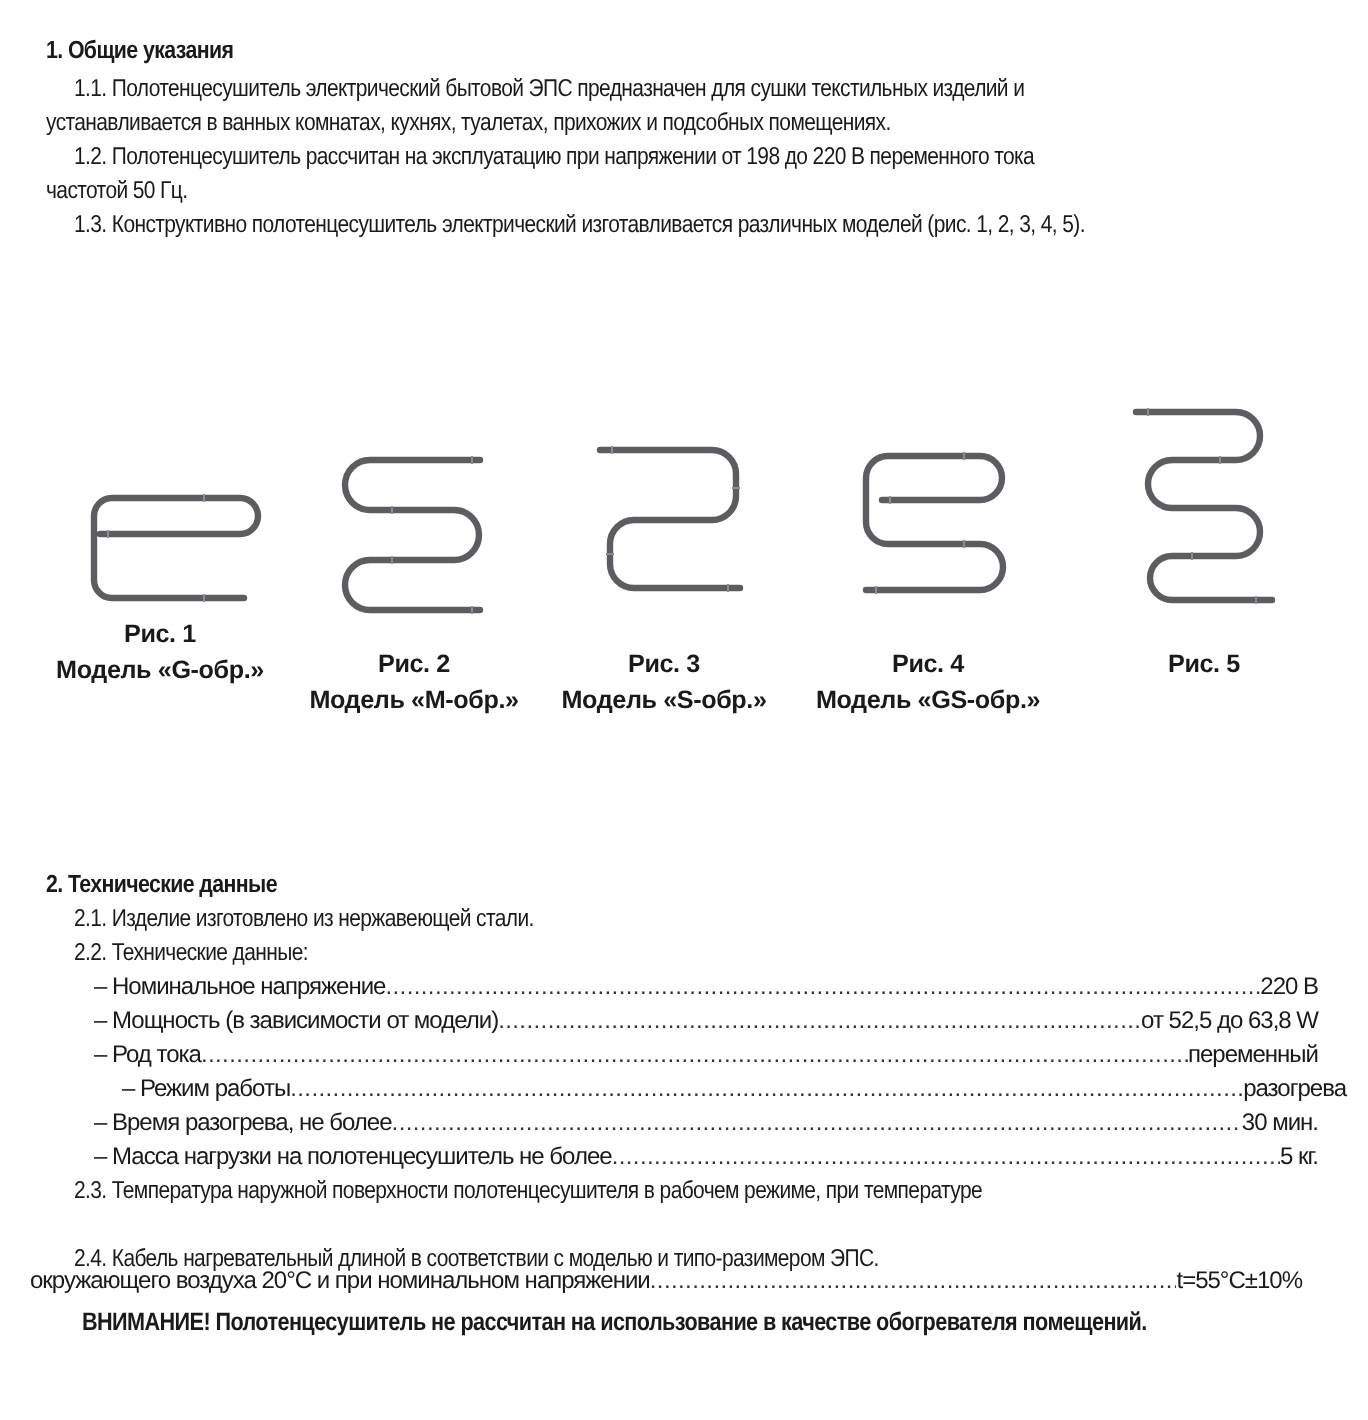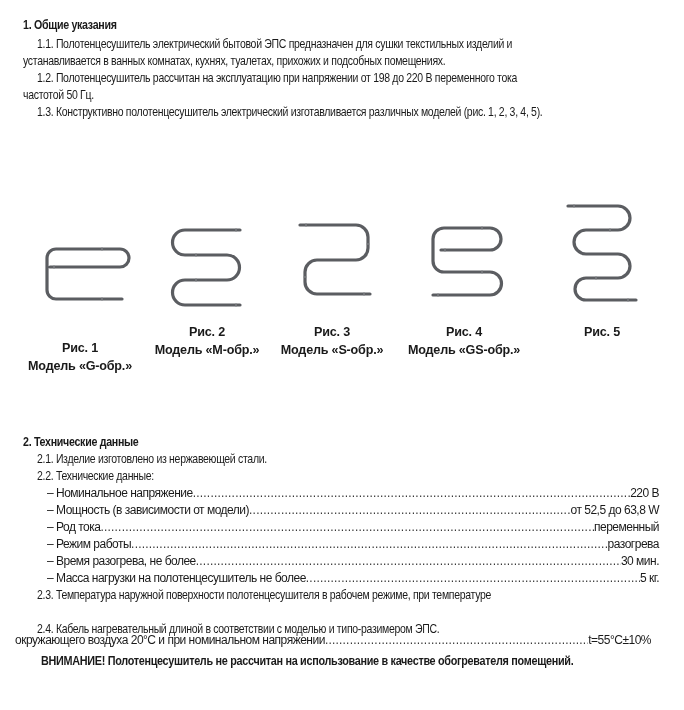--- a/index.html
+++ b/index.html
@@ -67,21 +67,21 @@
 </svg>
 
 <svg class="fig" style="left:566px;top:200px;" width="80" height="105" viewBox="0 0 80 105">
   <path class="pipe" d="M2 6 H52 A12 12 0 0 1 52 30 H20 A12 12 0 0 0 20 54 H52 A12 12 0 0 1 52 78 H20 A11 11 0 0 0 20 100 H70"></path>
   <line class="joint" x1="8" y1="4" x2="8" y2="8"></line>
   <line class="joint" x1="44" y1="28" x2="44" y2="32"></line>
   <line class="joint" x1="30" y1="76" x2="30" y2="80"></line>
   <line class="joint" x1="62" y1="98" x2="62" y2="102"></line>
 </svg>
 
-<div class="cap" style="left:10px;top:339px;">
+<div class="cap" style="left:10px;top:308px;">
   <div>Рис. 1</div>
   <div>Модель «G-обр.»</div>
 </div>
 <div class="cap" style="left:137px;top:323px;">
   <div>Рис. 2</div>
   <div>Модель «M-обр.»</div>
 </div>
 <div class="cap" style="left:262px;top:323px;">
   <div>Рис. 3</div>
   <div>Модель «S-обр.»</div>
@@ -106,21 +106,21 @@
 <div class="leader" style="left:47px;top:502px;width:612px;">
   <span class="lbl">– Мощность (в зависимости от модели)</span>
     <span class="dots"></span>
     <span class="val">от 52,5 до 63,8 W</span>
 </div>
 <div class="leader" style="left:47px;top:519px;width:612px;text-align:right;">
   <span class="lbl">– Род тока</span>
     <span class="dots"></span>
     <span class="val">переменный</span>
 </div>
-<div class="leader" style="left:47px;top:536px;width:612px;">
+<div class="leader" style="left:61px;top:536px;width:612px;">
   <span class="lbl">– Режим работы</span>
     <span class="dots"></span>
     <span class="val">разогрева</span>
 </div>
 <div class="leader" style="left:47px;top:553px;width:612px;justify-content:center;">
   <span class="lbl">– Время разогрева, не более</span>
     <span class="dots"></span>
     <span class="val">30 мин.</span>
 </div>
 <div class="leader" style="left:47px;top:570px;width:612px;">

